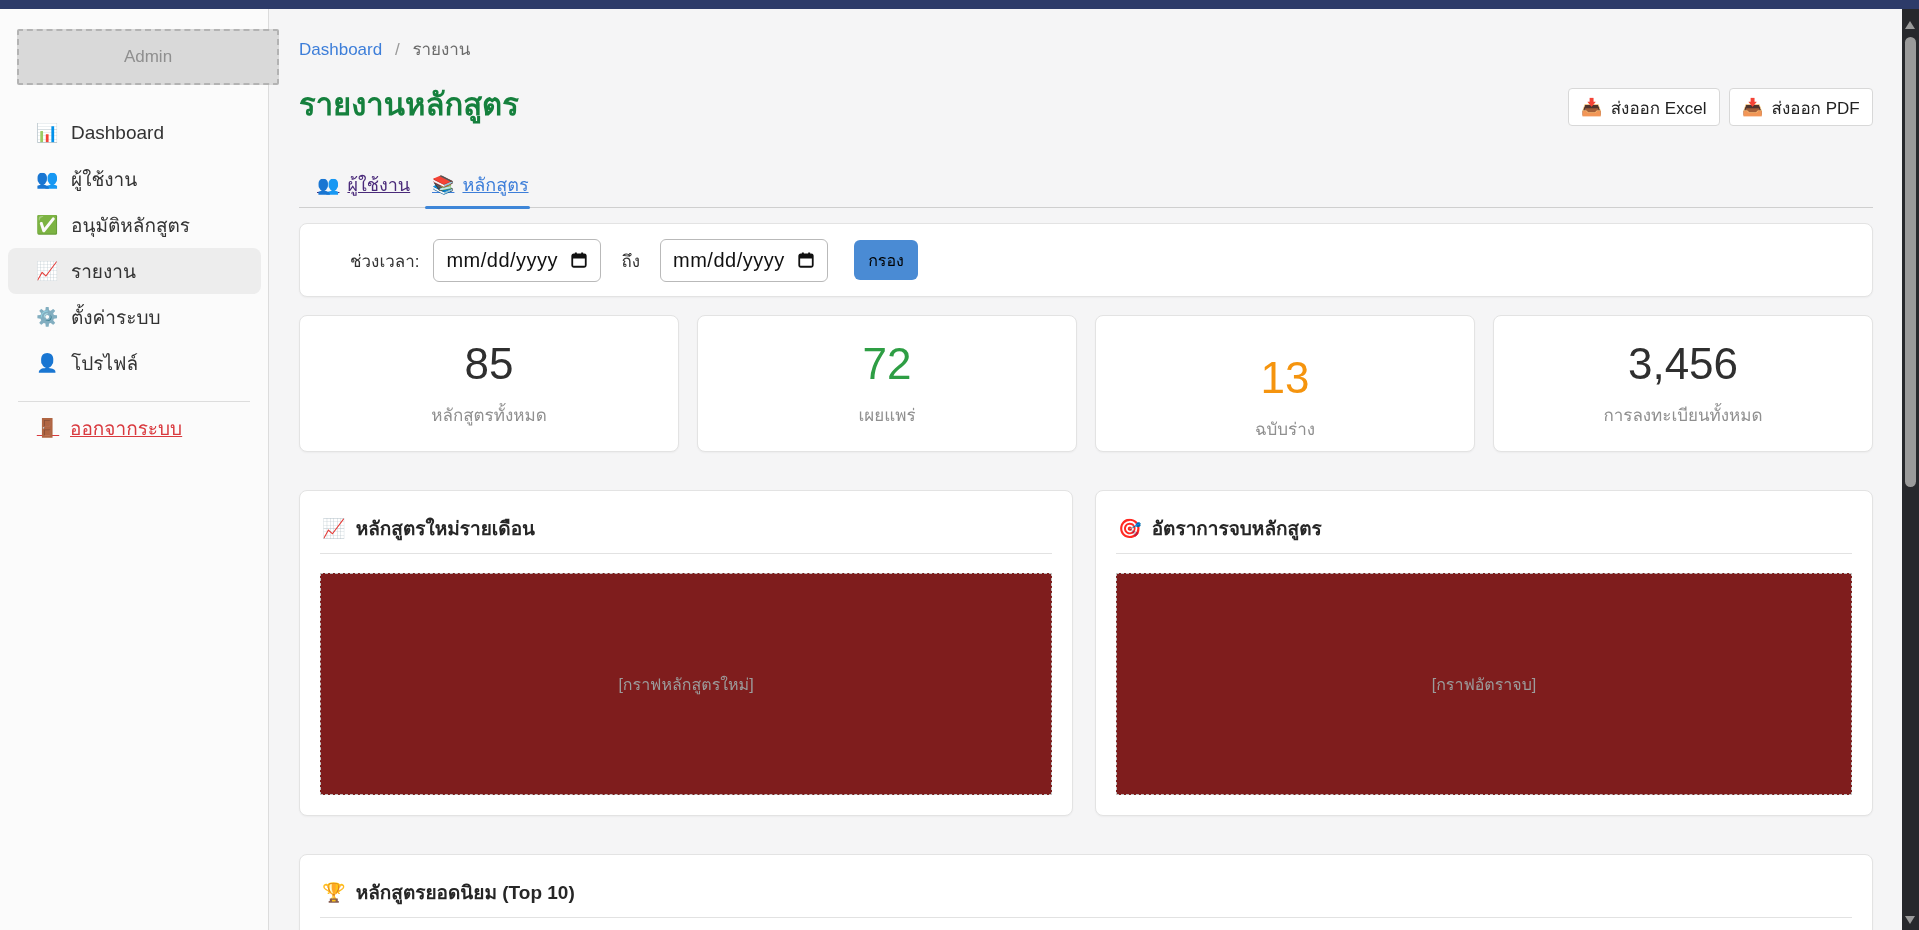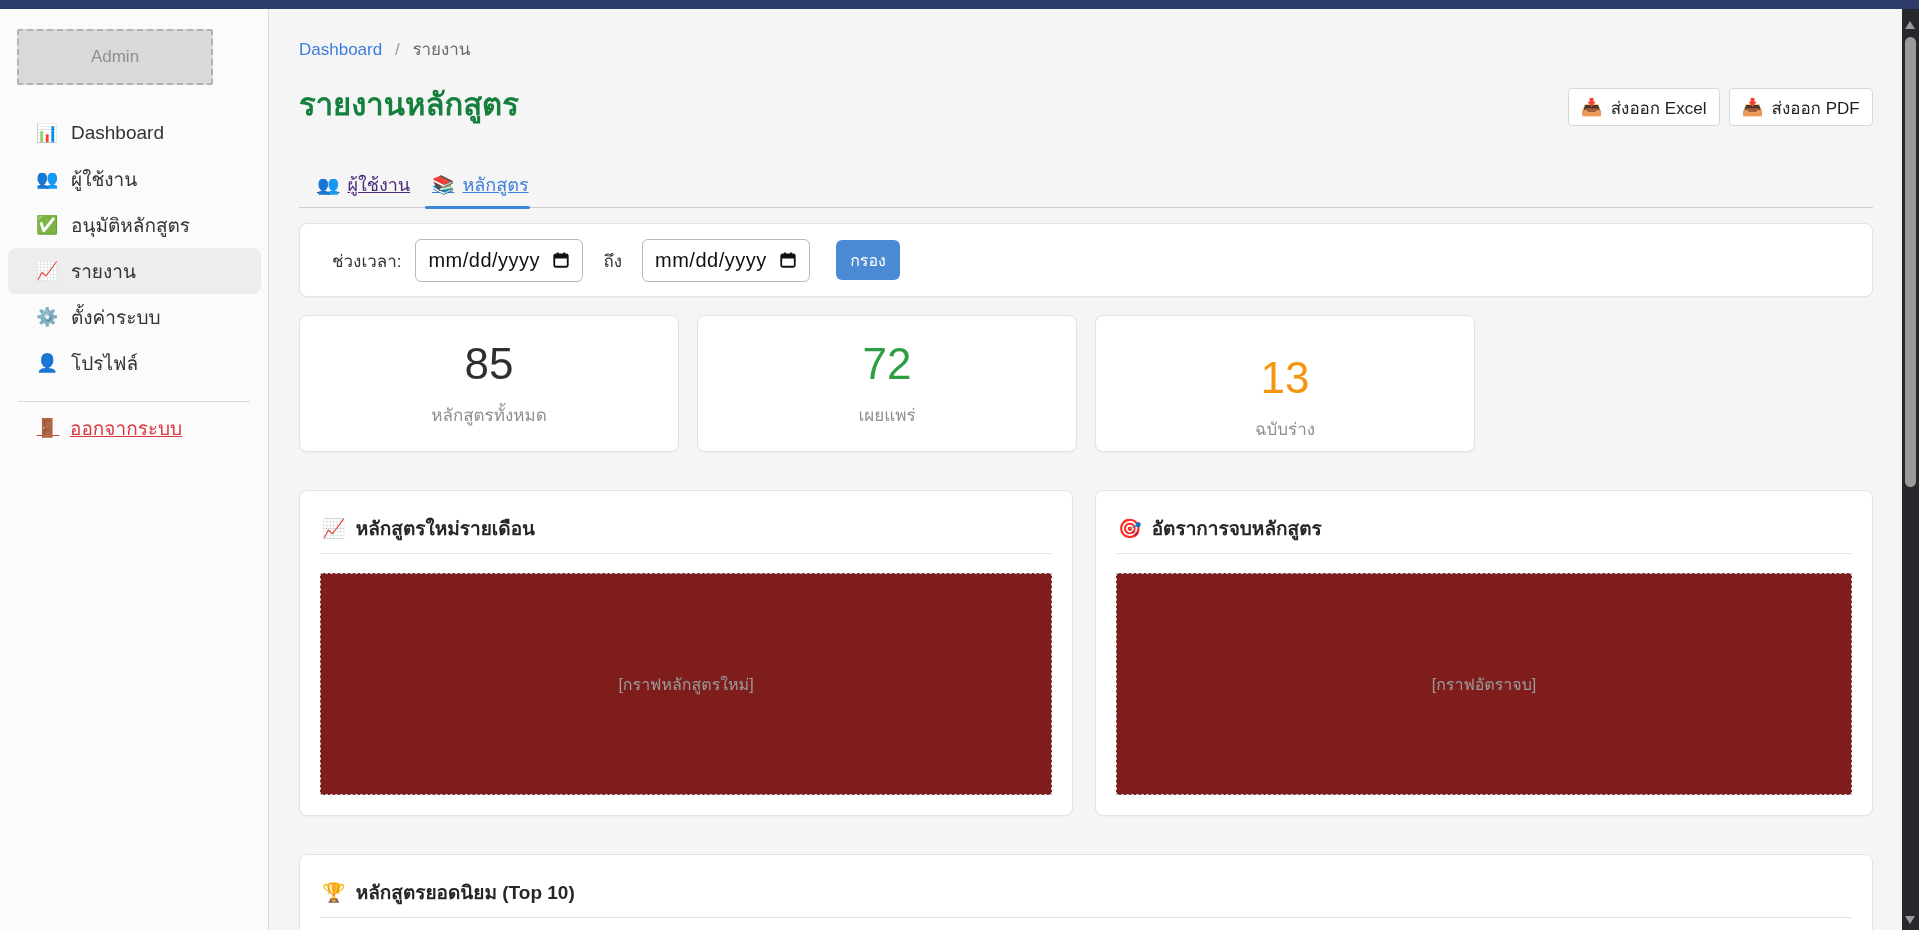--- a/index.html
+++ b/index.html
@@ -5,21 +5,21 @@
   * { margin:0; padding:0; box-sizing:border-box; }
   html,body { width:1919px; height:930px; overflow:hidden; }
   body { font-family:"Liberation Sans","DejaVu Sans",sans-serif; background:#f5f5f6; }
   #app { position:relative; width:1919px; height:930px; overflow:hidden; }
 
   
   .topbar { position:absolute; left:0; top:0; width:1919px; height:9px; background:#2d3b69; }
 
   
   .sidebar { position:absolute; left:0; top:9px; width:269px; height:921px; background:#fbfbfb; border-right:1px solid #dcdcdc; }
-  .brand-box { position:absolute; left:17px; top:20px; width:196px; height:56px; background:#d9d9d9; border:2px dashed #b3b3b3; border-radius:2px; display:flex; align-items:center; justify-content:center; color:#8f8f8f; font-size:17px; }
+  .brand-box { position:absolute; left:17px; top:20px; width:262px; height:56px; background:#d9d9d9; border:2px dashed #b3b3b3; border-radius:2px; display:flex; align-items:center; justify-content:center; color:#8f8f8f; font-size:17px; }
   .menu { position:absolute; left:8px; top:101px; width:253px; }
   .menu-item { display:flex; align-items:center; height:46px; padding-left:28px; gap:11px; font-size:19px; color:#333; cursor:pointer; border-radius:8px; }
   .menu-item.active { background:#ededed; }
   .menu-icon { width:24px; text-align:center; font-size:18px; }
   .side-divider { position:absolute; left:18px; top:392px; width:232px; height:1px; background:#ddd; }
   .logout { position:absolute; left:36px; top:404px; display:flex; align-items:center; gap:10px; font-size:19px; color:#d9393e; text-decoration:underline; cursor:pointer; }
 
   
   .main { position:absolute; left:270px; top:9px; width:1632px; height:921px; }
   .breadcrumb { position:absolute; left:29px; top:26px; font-size:17px; }
@@ -33,26 +33,26 @@
 
   
   .tabbar { position:absolute; left:29px; top:155px; width:1574px; height:44px; border-bottom:1px solid #cfcfcf; }
   .tab { position:absolute; bottom:8px; display:flex; align-items:center; gap:8px; font-size:18px; cursor:pointer; text-decoration:underline; }
   .tab-users { left:18px; color:#4a2a7a; }
   .tab-courses { left:133px; color:#3d7ed9; }
   .tab-underline { position:absolute; left:126px; bottom:-2px; width:105px; height:3px; background:#3e86d8; border-radius:2px; }
 
   
   .card { background:#fff; border:1px solid #e3e3e3; border-radius:8px; box-shadow:0 1px 2px rgba(0,0,0,0.04); }
-  .filter-card { position:absolute; left:29px; top:214px; width:1574px; height:74px; display:flex; align-items:center; padding-left:32px; gap:14px; }
+  .filter-card { position:absolute; left:29px; top:214px; width:1574px; height:74px; display:flex; align-items:center; padding-left:50px; gap:14px; }
   .filter-label { font-size:17px; color:#333; }
   .date-input { width:168px; height:43px; border:1px solid #b9b9b9; border-radius:6px; background:#fff; display:flex; align-items:center; padding:0 12px; gap:8px; cursor:text; }
   .date-text { flex:1; font-size:20px; color:#111; letter-spacing:0.5px; }
   .to-label { font-size:17px; color:#333; margin:0 6px; }
-  .filter-btn { width:64px; height:40px; background:#4a8bd4; border:none; border-radius:6px; color:#ffffff; font-size:16px; cursor:pointer; margin-left:12px; font-family:inherit; }
+  .filter-btn { width:64px; height:40px; background:#4a8bd4; border:none; border-radius:6px; color:#000000; font-size:16px; cursor:pointer; margin-left:12px; font-family:inherit; }
 
   
   .stat-card { position:absolute; top:306px; width:380px; height:137px; display:flex; flex-direction:column; align-items:center; justify-content:center; gap:12px; }
   .stat-value { font-size:44px; font-weight:400; color:#2f2f2f; }
   .stat-label { font-size:17px; color:#8f8f8f; }
 
   
   .chart-card { position:absolute; top:481px; height:326px; }
   .chart-head { position:absolute; left:22px; top:22px; display:flex; align-items:center; gap:10px; font-size:19px; font-weight:700; color:#262626; }
   .chart-hr { position:absolute; left:20px; right:20px; top:62px; height:1px; background:#e2e2e2; }
@@ -174,20 +174,24 @@
       <div class="stat-label">หลักสูตรทั้งหมด</div>
     </div>
     <div class="card stat-card" style="left:427px;">
       <div class="stat-value" style="color: rgb(46, 158, 68);">72</div>
       <div class="stat-label">เผยแพร่</div>
     </div>
     <div class="card stat-card" style="left:825px;">
       <div class="stat-value" style="color: rgb(245, 148, 14); margin-top: 28px;">13</div>
       <div class="stat-label">ฉบับร่าง</div>
     </div>
+    <div class="card stat-card" style="left:1223px;">
+      <div class="stat-value" style="color: rgb(47, 47, 47);">3,456</div>
+      <div class="stat-label">การลงทะเบียนทั้งหมด</div>
+    </div>
 
     <div class="card chart-card chart-1">
       <div class="chart-head">
         <span>📈</span>
         <span>หลักสูตรใหม่รายเดือน</span>
       </div>
       <div class="chart-hr"></div>
       <div class="chart-placeholder">
         <span>[กราฟหลักสูตรใหม่]</span>
       </div>

